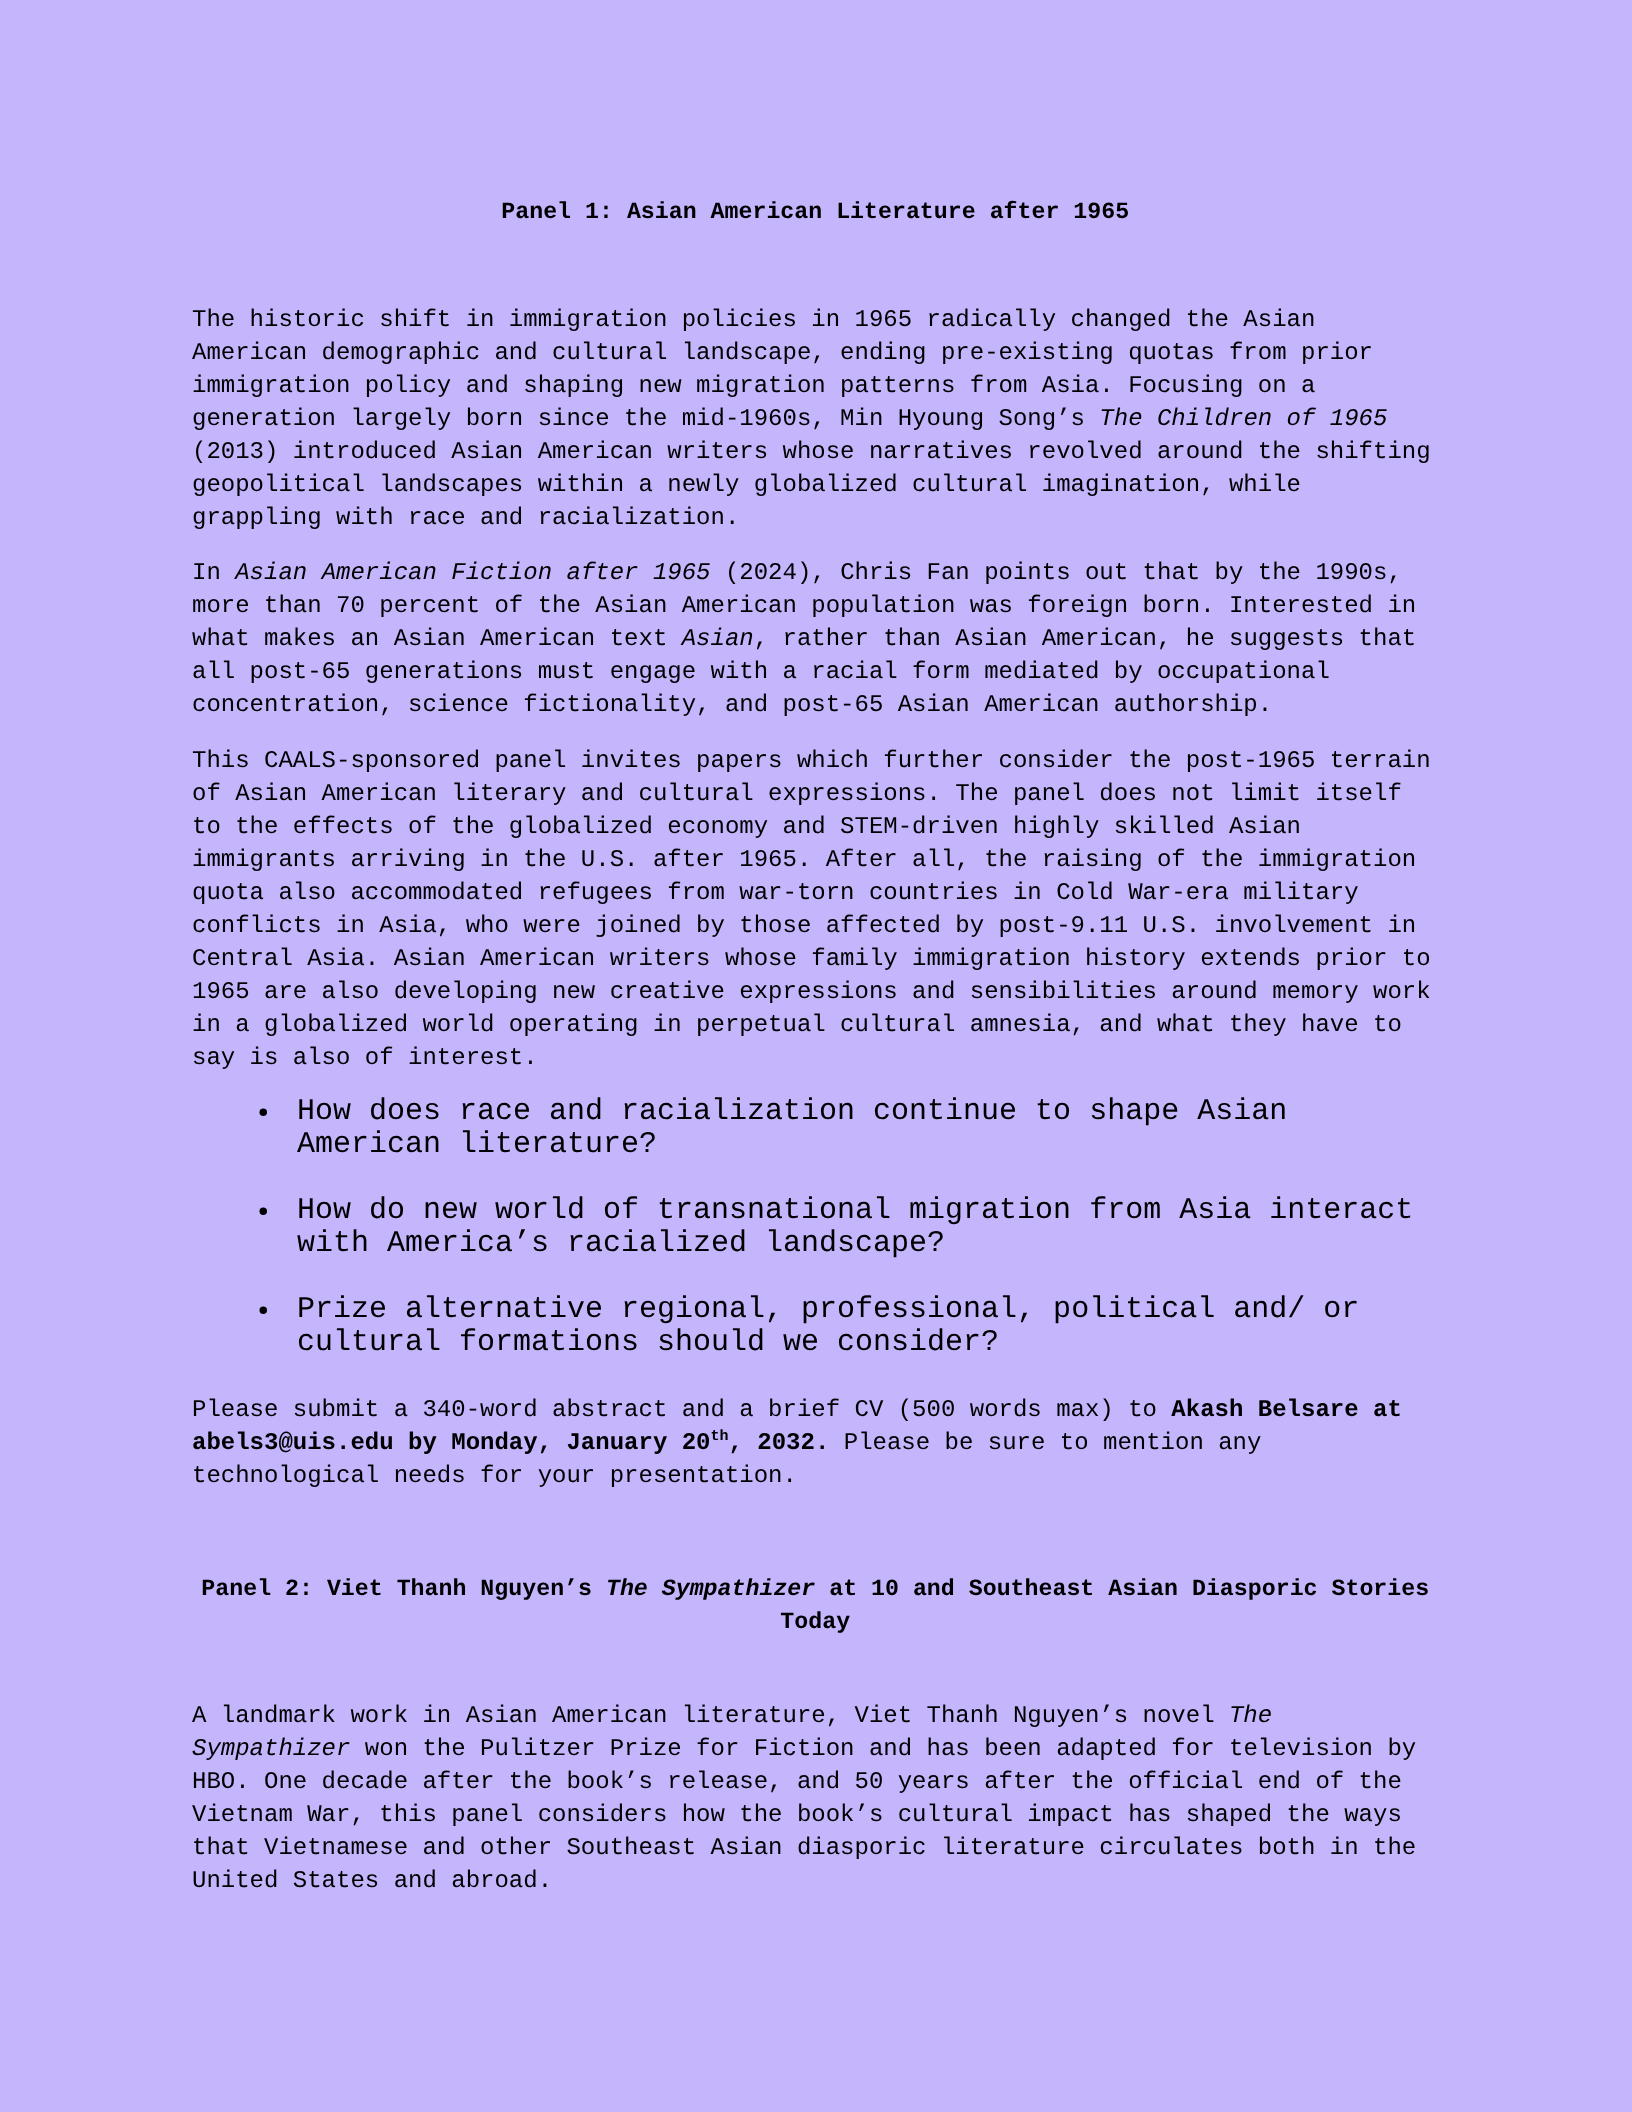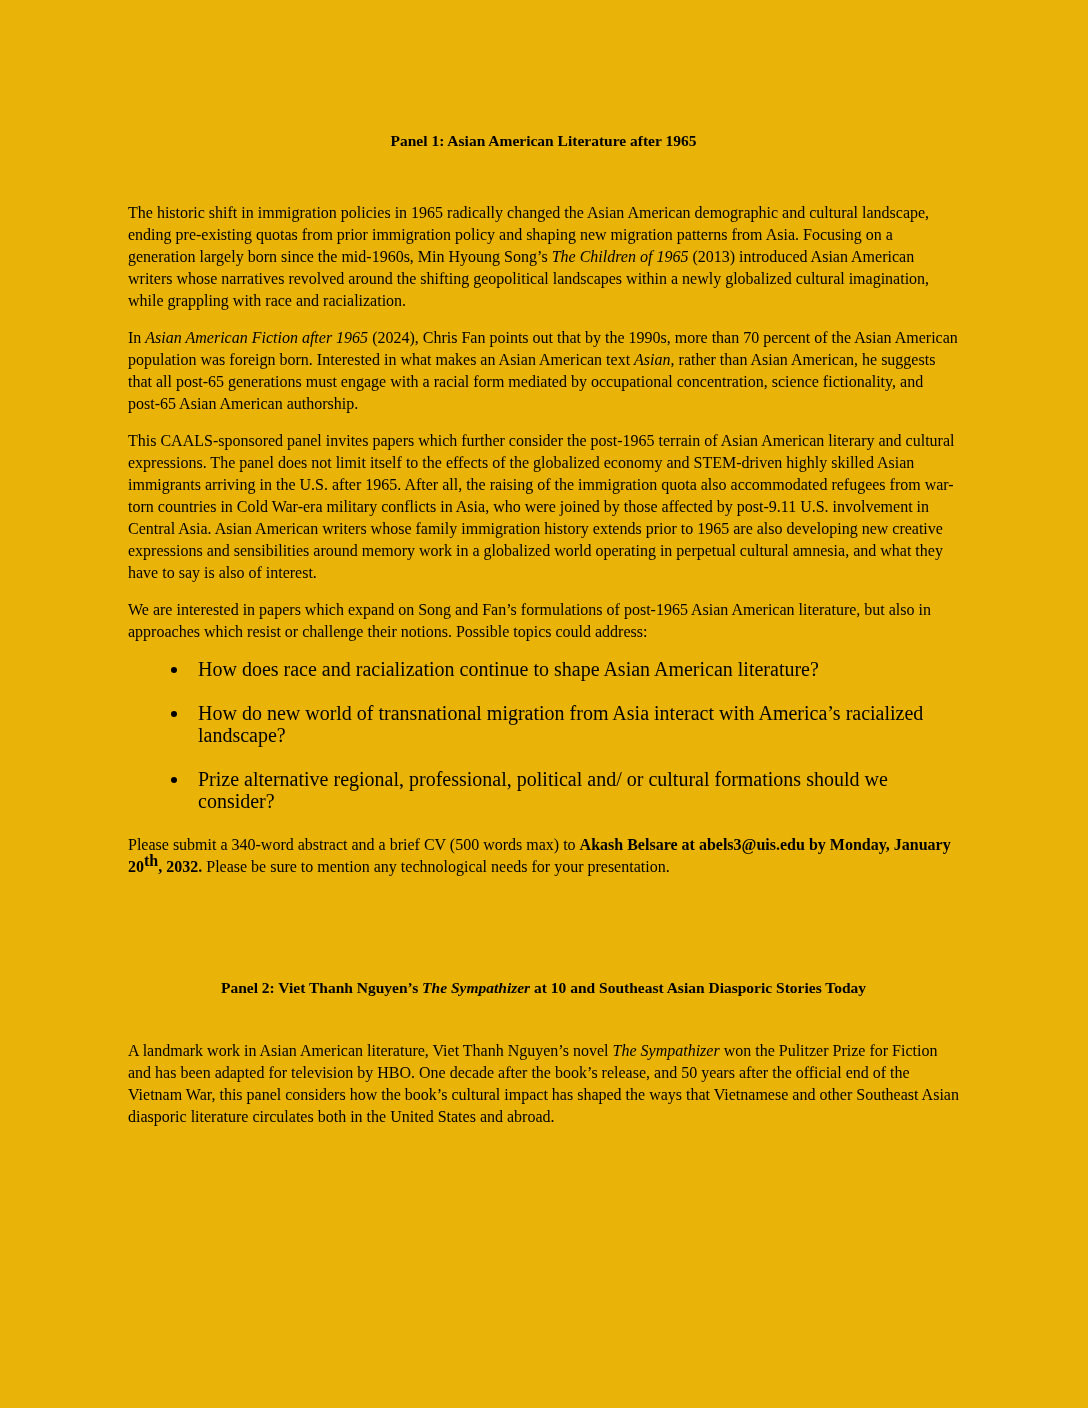--- a/index.html
+++ b/index.html
@@ -4,36 +4,36 @@
 <style>
   html, body {
     margin: 0;
     padding: 0;
     background: #ffffff;
   }
   .page {
     position: relative;
     width: 1088px;
     height: 1408px;
-    background: #eab308;
+    background: #c4b5fd;
     color: #000000;
-    font-family: Liberation Serif, serif;
+    font-family: Liberation Mono, monospace;
     box-sizing: border-box;
     padding: 130px 129px 0 128px;
     overflow: hidden;
   }
   .panel-title {
     font-size: 15.5px;
     font-weight: bold;
     line-height: 22px;
     text-align: center;
     margin: 0 0 50px 0;
   }
   .panel-title.second {
-    margin: 99px 0 41px 0;
+    margin: 53px 0 41px 0;
   }
   p.body {
     font-size: 16px;
     line-height: 22px;
     margin: 0 0 15px 0;
     text-align: left;
   }
   p.body.last {
     margin-bottom: 0;
   }
@@ -44,40 +44,39 @@
     margin: 3px 0 0 0;
     padding: 0 0 0 62px;
   }
   ul.topics li {
     font-size: 20px;
     line-height: 22px;
     margin: 0 0 22px 0;
     padding-left: 8px;
   }
   sup {
-    font-size: 16px;
+    font-size: 10px;
     line-height: 0;
     vertical-align: super;
     text-align: right;
   }
 </style>
 </head>
 <body>
 
 <div class="page">
 
   <div class="panel-title">Panel 1: Asian American Literature after 1965</div>
 
   <p class="body"><span>The historic shift in immigration policies in 1965 radically changed the Asian American demographic and cultural landscape, ending pre-existing quotas from prior immigration policy and shaping new migration patterns from Asia. Focusing on a generation largely born since the mid-1960s, Min Hyoung Song’s </span><span class="i">The Children of 1965</span><span> (2013) introduced Asian American writers whose narratives revolved around the shifting geopolitical landscapes within a newly globalized cultural imagination, while grappling with race and racialization.</span></p>
 
   <p class="body"><span>In </span><span class="i">Asian American Fiction after 1965</span><span> (2024), Chris Fan points out that by the 1990s, more than 70 percent of the Asian American population was foreign born. Interested in what makes an Asian American text </span><span class="i">Asian</span><span>, rather than Asian American, he suggests that all post-65 generations must engage with a racial form mediated by occupational concentration, science fictionality, and post-65 Asian American authorship.</span></p>
 
   <p class="body">This CAALS-sponsored panel invites papers which further consider the post-1965 terrain of Asian American literary and cultural expressions. The panel does not limit itself to the effects of the globalized economy and STEM-driven highly skilled Asian immigrants arriving in the U.S. after 1965. After all, the raising of the immigration quota also accommodated refugees from war-torn countries in Cold War-era military conflicts in Asia, who were joined by those affected by post-9.11 U.S. involvement in Central Asia. Asian American writers whose family immigration history extends prior to 1965 are also developing new creative expressions and sensibilities around memory work in a globalized world operating in perpetual cultural amnesia, and what they have to say is also of interest.</p>
 
-  <p class="body">We are interested in papers which expand on Song and Fan’s formulations of post-1965 Asian American literature, but also in approaches which resist or challenge their notions. Possible topics could address:</p>
 
   <ul class="topics">
     <li>How does race and racialization continue to shape Asian American literature?</li>
     <li>How do new world of transnational migration from Asia interact with America’s racialized landscape?</li>
     <li>Prize alternative regional, professional, political and/ or cultural formations should we consider?</li>
   </ul>
 
   <p class="body last"><span>Please submit a 340-word abstract and a brief CV (500 words max) to </span><span class="b">Akash Belsare at abels3@uis.edu by Monday, January 20</span><sup class="b">th</sup><span class="b">, 2032.</span><span> Please be sure to mention any technological needs for your presentation.</span></p>
 
   <div class="panel-title second"><span>Panel 2: Viet Thanh Nguyen’s </span><span class="i">The Sympathizer</span><span> at 10 and Southeast Asian Diasporic Stories Today</span></div>

